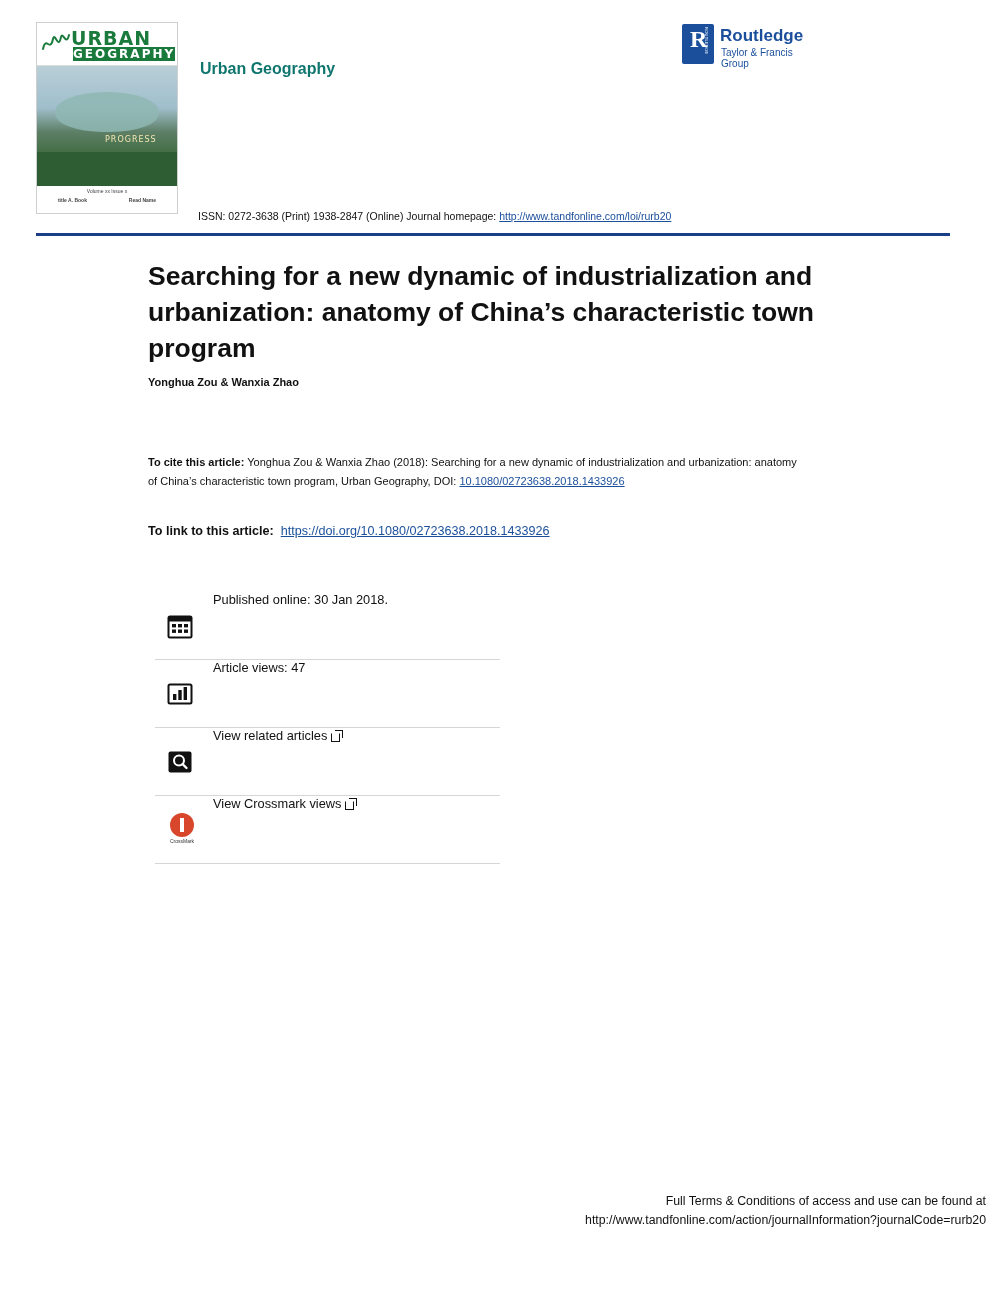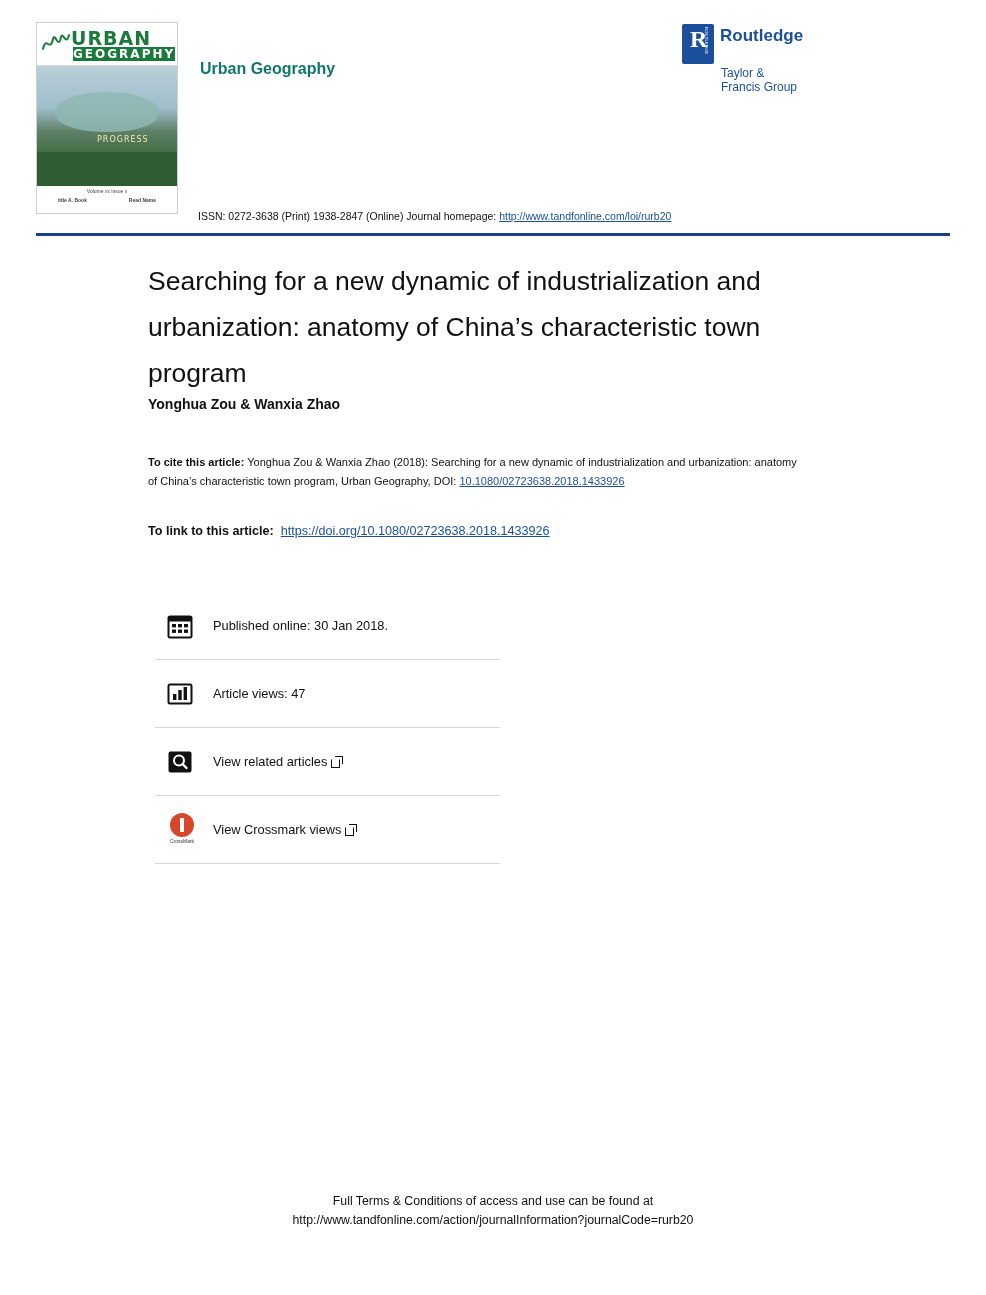--- a/index.html
+++ b/index.html
@@ -93,21 +93,21 @@
   .cover-photo .band {
     position: absolute;
     left: 0;
     bottom: 0;
     width: 140px;
     height: 34px;
     background: #2e5c33;
   }
   .cover-photo .label {
     position: absolute;
-    left: 16px;
+    left: 24px;
     bottom: 42px;
     font-size: 8px;
     color: #f3e6b0;
     letter-spacing: 1px;
     font-family: "DejaVu Sans", sans-serif;
     padding-left: 44px;
   }
   .cover-bottom {
     position: absolute;
     left: 0;
@@ -177,23 +177,22 @@
     left: 38px;
     top: 2px;
     font-size: 17px;
     font-weight: bold;
     color: #1b4f9c;
   }
   .routledge .rl-sub {
     position: absolute;
     left: 39px;
     top: 23px;
-    font-size: 12px;
+    font-size: 10px;
     color: #1b4f9c;
-    margin-top: 19px;
   }
 
   .issn-line {
     position: absolute;
     left: 198px;
     top: 210px;
     font-size: 10.5px;
     color: #111111;
     font-weight: bold;
   }
@@ -213,30 +212,30 @@
     background: #1b3f86;
   }
 
   
   .article-title {
     position: absolute;
     left: 148px;
     top: 258px;
     width: 700px;
     font-size: 26.5px;
-    font-weight: normal;
-    line-height: 46px;
+    font-weight: bold;
+    line-height: 36px;
     color: #111111;
   }
 
   .authors {
     position: absolute;
     left: 148px;
-    top: 396px;
-    font-size: 14px;
+    top: 376px;
+    font-size: 11px;
     font-weight: bold;
     color: #111111;
   }
 
   .cite-block {
     position: absolute;
     left: 148px;
     top: 453px;
     width: 660px;
     font-size: 11px;
@@ -265,21 +264,20 @@
   .actions {
     position: absolute;
     left: 155px;
     top: 592px;
     width: 345px;
   }
   .action-row {
     position: relative;
     height: 67px;
     display: flex;
-    align-items: center;
     border-bottom: 1px solid #d6d6d6;
   }
   .action-row.first { border-top: none; }
   .action-icon {
     width: 46px;
     min-width: 46px;
     display: flex;
     align-items: center;
     justify-content: flex-start;
     padding-left: 12px;
@@ -340,21 +338,21 @@
     font-size: 5px;
     color: #333;
   }
 
   
   .footer {
     position: absolute;
     left: 0;
     top: 1192px;
     width: 986px;
-    text-align: center;
+    text-align: right;
     font-size: 12.3px;
     line-height: 19px;
     color: #111111;
   }
 </style>
 </head>
 <body>
 
 <div class="header">
 

